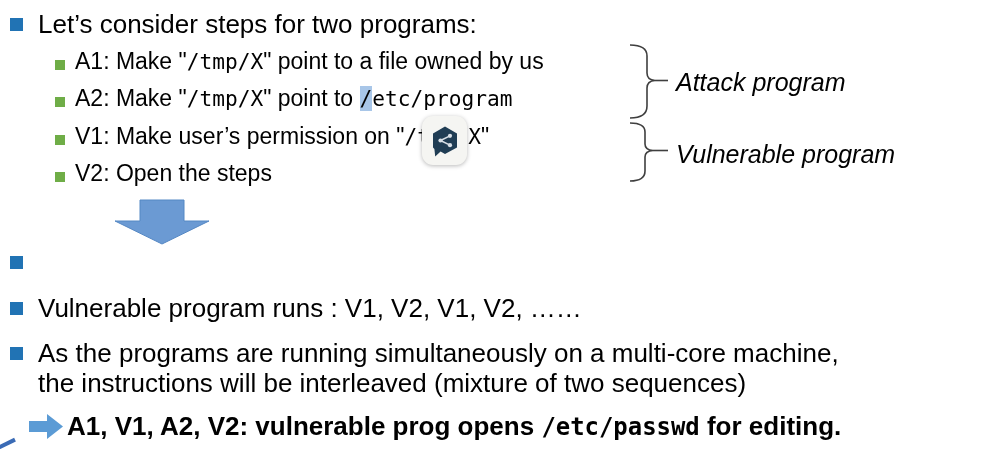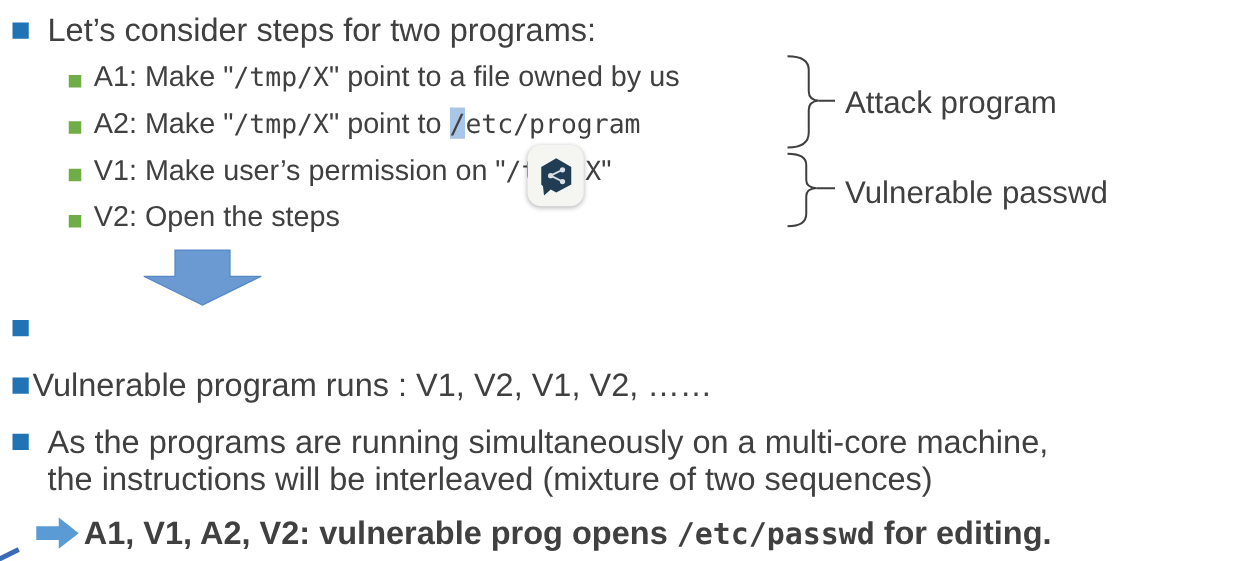--- a/index.html
+++ b/index.html
@@ -2,27 +2,27 @@
 <html><head>
 <meta charset="utf-8">
 <style>
   html, body { margin: 0; padding: 0; background: #ffffff; }
   .slide {
     position: relative;
     width: 990px;
     height: 449px;
     background: #ffffff;
     font-family: "Liberation Sans", sans-serif;
-    color: #404040;
+    color: #000000;
     overflow: hidden;
   }
   .abs { position: absolute; white-space: nowrap; }
   .txt-main { font-size: 26px; line-height: 30px; }
   .txt-sub  { font-size: 23px; line-height: 27px; }
-  .txt-label{ font-size: 25px; line-height: 29px; }
+  .txt-label{ font-size: 25px; line-height: 29px; font-style: italic; }
   .mono {
     font-family: "DejaVu Sans Mono", monospace;
     font-size: 0.92em;
   }
   .hl { background: #a8c6e8; }
   .sq {
     position: absolute;
     display: block;
   }
   .sq-blue  { width: 13px; height: 13px; background: #2173b4; }
@@ -86,30 +86,30 @@
   <svg class="abs" style="left:627px; top:43px;" width="44" height="78" viewBox="0 0 44 78">
     <path d="M3 2 Q20 2 20 13 L20 30 Q20 37 28 37.5 Q20 38 20 45 L20 63 Q20 75 3 75" fill="none" stroke="#3f3f3f" stroke-width="1.6"></path>
     <path d="M28 37.5 L41 37.5" fill="none" stroke="#3f3f3f" stroke-width="1.6"></path>
   </svg>
   <div class="abs txt-label" style="left:676px; top:68px;">Attack program</div>
 
   <svg class="abs" style="left:627px; top:121px;" width="44" height="62" viewBox="0 0 44 62">
     <path d="M3 2 Q18 2 18 11 L18 23 Q18 29 26 29.5 Q18 30 18 36 L18 50 Q18 60 3 60" fill="none" stroke="#3f3f3f" stroke-width="1.6"></path>
     <path d="M26 29.5 L41 29.5" fill="none" stroke="#3f3f3f" stroke-width="1.6"></path>
   </svg>
-  <div class="abs txt-label" style="left:676px; top:140px;">Vulnerable passwd</div>
+  <div class="abs txt-label" style="left:676px; top:140px;">Vulnerable program</div>
 
   <svg class="abs" style="left:113px; top:199px;" width="98" height="46" viewBox="0 0 98 46">
     <polygon points="27,1 71,1 71,22 96,22 49,45 2,22 27,22" fill="#6b9ad3" stroke="#5588c4" stroke-width="1"></polygon>
   </svg>
 
   <span class="sq sq-blue" style="left:10px; top:256px;"></span>
 
   <span class="sq sq-blue" style="left:10px; top:302px;"></span>
-  <div class="abs txt-main" style="left:26px; top:293px;text-align:center;">Vulnerable program runs : V1, V2, V1, V2, ……</div>
+  <div class="abs txt-main" style="left:38px; top:293px;text-align:center;">Vulnerable program runs : V1, V2, V1, V2, ……</div>
 
   <span class="sq sq-blue" style="left:10px; top:347px;"></span>
   <div class="abs txt-main" style="left:38px; top:338px;">As the programs are running simultaneously on a multi-core machine,</div>
   <div class="abs txt-main" style="left:38px; top:368px;">the instructions will be interleaved (mixture of two sequences)</div>
 
   <svg class="abs" style="left:28px; top:413px;" width="36" height="27" viewBox="0 0 36 27">
     <polygon points="1,8 19,8 19,1 35,13.5 19,26 19,19 1,19" fill="#5b9bd5"></polygon>
   </svg>
   <div class="abs txt-main" style="left:67px; top:411px;font-weight:bold;">
     <span>A1, V1, A2, V2: vulnerable prog opens </span><span class="mono">/etc/passwd</span><span> for editing.</span>

